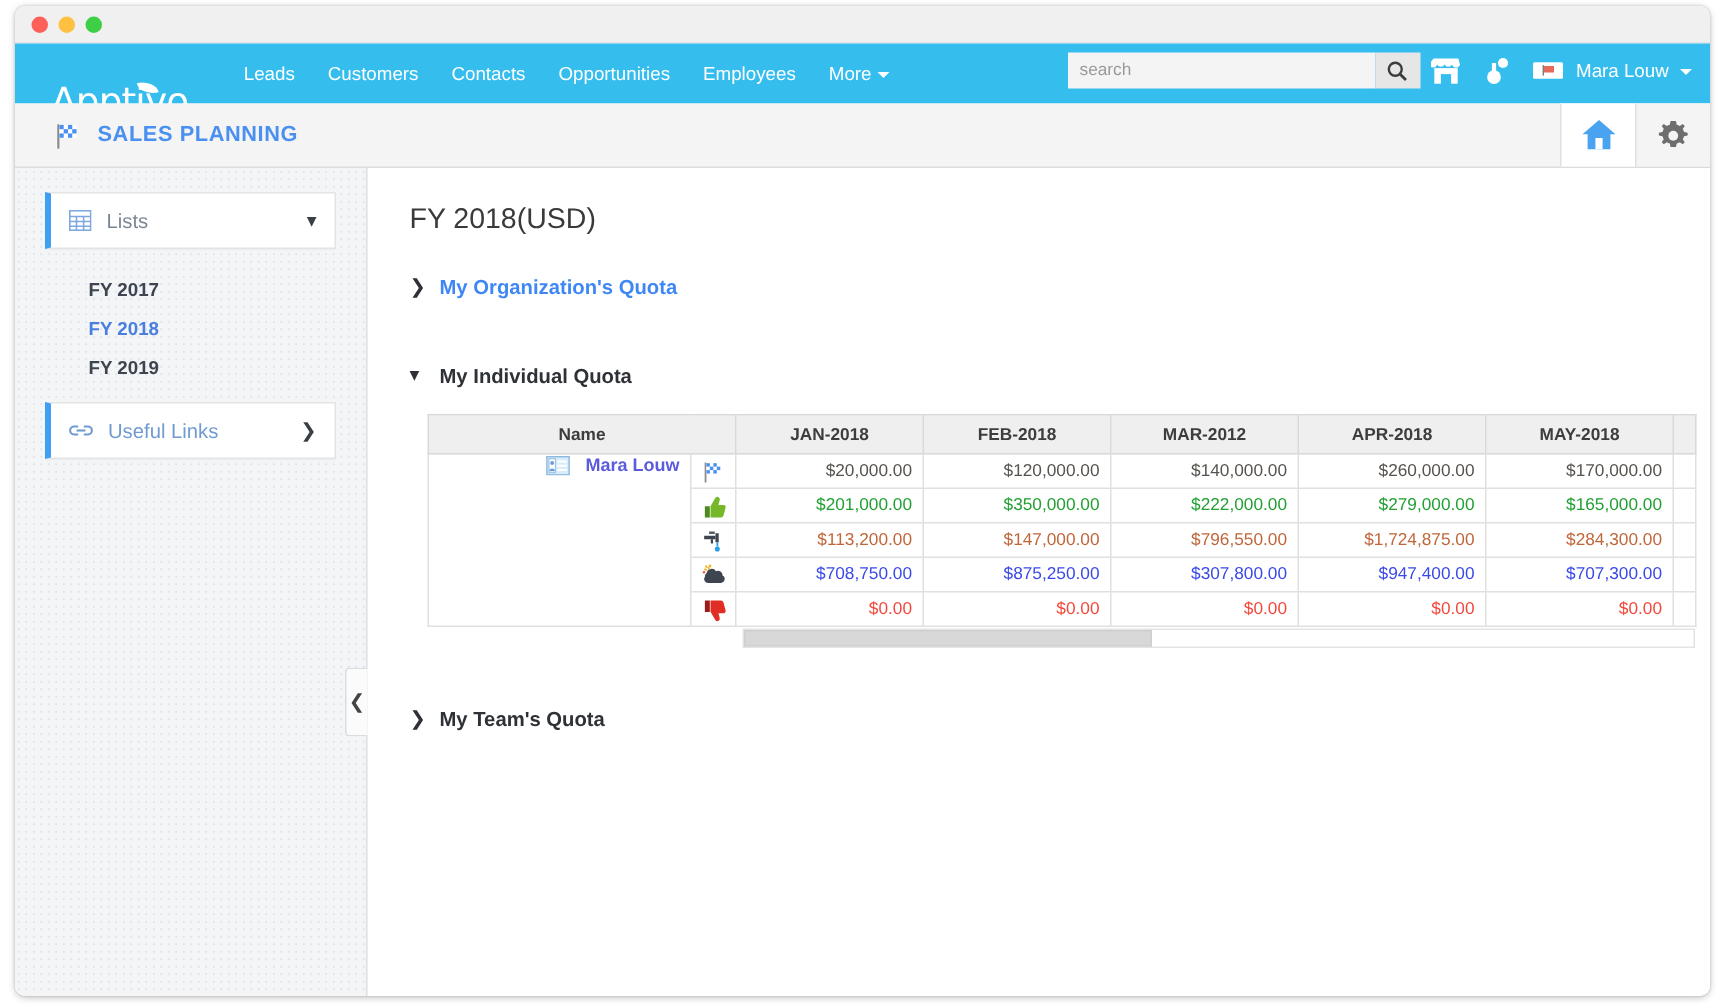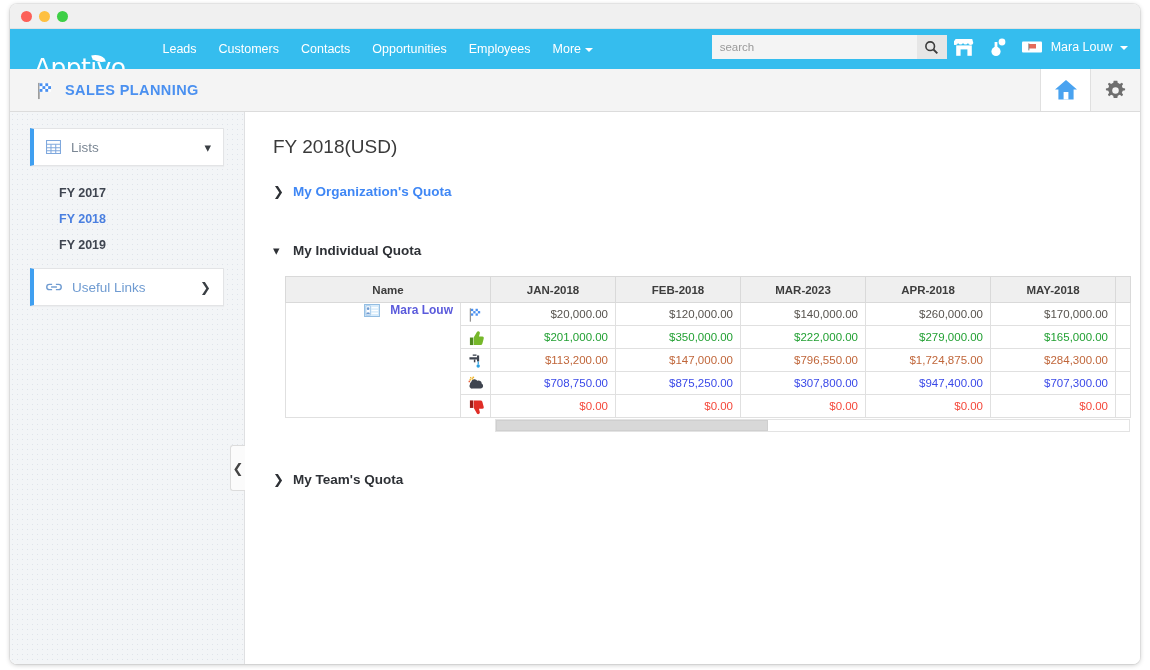--- a/index.html
+++ b/index.html
@@ -485,21 +485,21 @@
             <col style="width:125px">
             <col style="width:125px">
             <col style="width:125px">
             <col style="width:15px">
           </colgroup>
           <thead>
             <tr>
               <th colspan="2">Name</th>
               <th>JAN-2018</th>
               <th>FEB-2018</th>
-              <th>MAR-2023</th>
+              <th>MAR-2012</th>
               <th>APR-2018</th>
               <th>MAY-2018</th>
               <th></th>
             </tr>
           </thead>
           <tbody>
             <tr>
               <td class="name-cell" rowspan="5">
                 <svg width="16" height="13" viewBox="0 0 17 14" style="display:inline-block;vertical-align:middle">
                   <rect x="0.5" y="0.5" width="16" height="13" fill="#d8ecfb" stroke="#8cb9e0" stroke-width="1"></rect>

